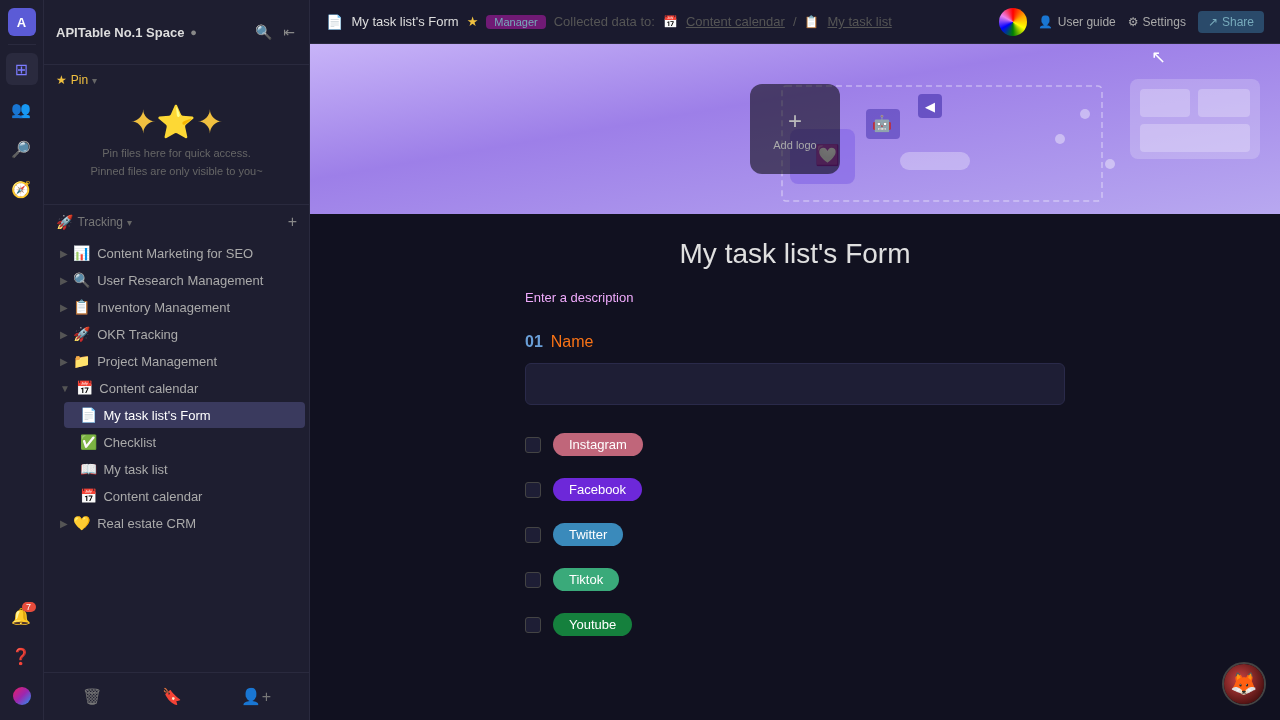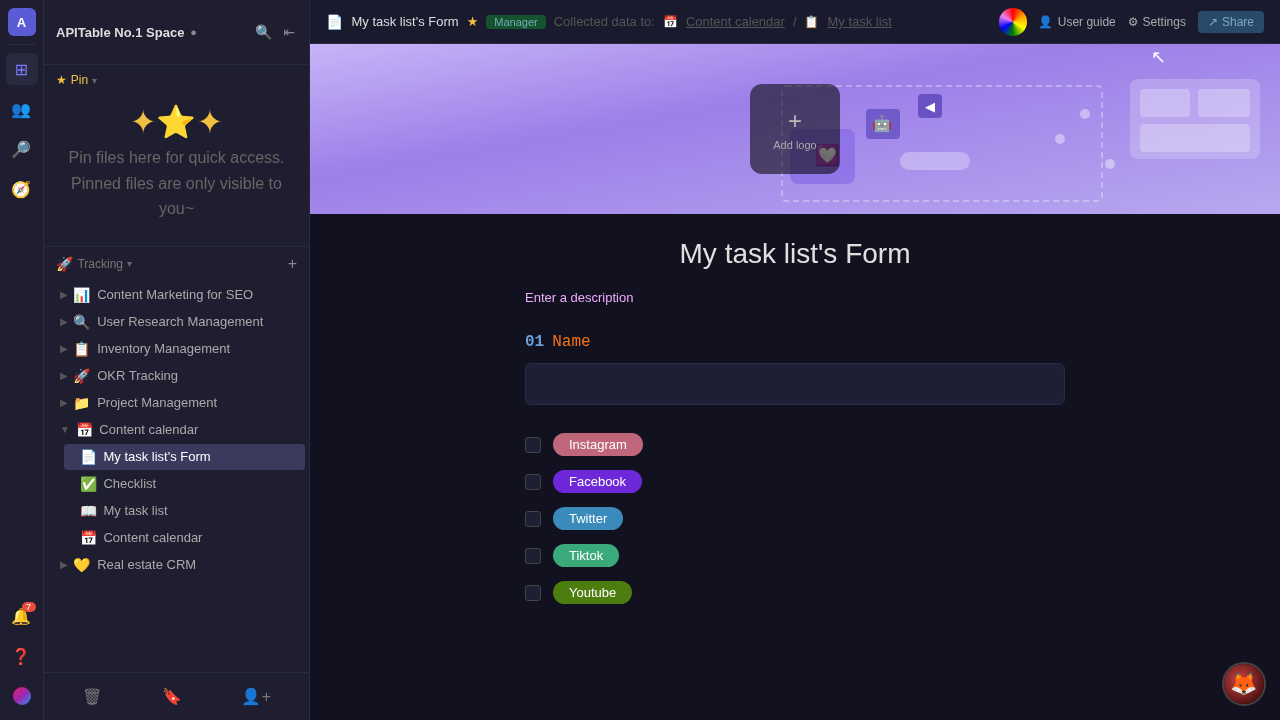--- a/index.html
+++ b/index.html
@@ -88,21 +88,21 @@
       display: flex; align-items: center; gap: 4px;
       background: none; border: none; color: #f0c040; cursor: pointer;
       font-size: 12px; font-weight: 500;
     }
     .pin-star { color: #f0c040; }
     .pin-placeholder {
       text-align: center; padding: 16px 8px;
       color: #555;
     }
     .pin-placeholder .star-big { font-size: 32px; color: #f0c040; }
-    .pin-placeholder p { font-size: 16px; line-height: 1.6; margin-top: 4px; color: #666; }
+    .pin-placeholder p { font-size: 11px; line-height: 1.6; margin-top: 4px; color: #666; }
 
     
     .explorer-header {
       display: flex; align-items: center; justify-content: space-between;
       padding: 8px 12px;
     }
     .explorer-label {
       display: flex; align-items: center; gap: 4px;
       font-size: 12px; color: #888; cursor: pointer;
     }
@@ -161,21 +161,21 @@
       border-bottom: 1px solid #2a2a3e;
       flex-shrink: 0;
     }
     .topbar-left {
       display: flex; align-items: center; gap: 8px; font-size: 13px;
     }
     .topbar-left .form-icon { color: #888; font-size: 14px; }
     .topbar-left .form-name { color: #ddd; font-weight: 500; }
     .topbar-left .star { color: #f0c040; }
     .topbar-left .badge {
-      background: #14532d; color: #7ab; border-radius: 4px;
+      background: #701a75; color: #7ab; border-radius: 4px;
       padding: 1px 8px; font-size: 11px; text-align: right;
     }
     .topbar-left .breadcrumb { color: #555; }
     .topbar-right {
       display: flex; align-items: center; gap: 12px;
     }
     .topbar-right .rainbow {
       width: 28px; height: 28px; border-radius: 50%;
       background: conic-gradient(red, orange, yellow, green, blue, violet, red);
       cursor: pointer;
@@ -231,37 +231,37 @@
     }
     .form-description {
       color: #555; font-size: 13px; margin-bottom: 28px;
       background: none; border: none; width: 100%;
       text-align: left; cursor: text;
     }
 
     .form-field { margin-bottom: 28px; }
     .field-label {
       font-size: 16px; color: #ccc; margin-bottom: 12px;
-      display: flex; align-items: center; gap: 8px; font-family: Liberation Mono, monospace;
+      display: flex; align-items: center; gap: 8px;
     }
     .field-num { color: #6a9fd8; font-weight: 600; }
     .field-name { color: #f97316; font-weight: 500; }
     .field-input {
       width: 100%;
       background: #1e1e35;
       border: 1px solid #2a2a4a;
       border-radius: 6px;
       padding: 12px;
       color: #ccc;
       font-size: 14px;
       outline: none;
     }
 
     
-    .channel-options { display: flex; flex-direction: column; gap: 14px; }
+    .channel-options { display: flex; flex-direction: column; gap: 22px; }
     .channel-option {
       display: flex; align-items: center; gap: 12px;
       cursor: pointer;
     }
     .channel-checkbox {
       width: 16px; height: 16px;
       border: 1px solid #444;
       border-radius: 3px;
       background: #1e1e35;
       flex-shrink: 0;
@@ -271,21 +271,21 @@
       border-radius: 20px;
       padding: 4px 16px;
       font-size: 13px;
       font-weight: 500;
       cursor: pointer;
     }
     .tag-instagram { background: #c0667a; color: #fff; }
     .tag-facebook  { background: #6d28d9; color: #fff; }
     .tag-twitter   { background: #3a8abb; color: #fff; }
     .tag-tiktok    { background: #3aaa7a; color: #fff; }
-    .tag-youtube   { background: #4d7c0f; color: #fff; }
+    .tag-youtube   { background: #15803d; color: #fff; }
 
     
     .cursor {
       position: fixed; top: 48px; right: 113px;
       width: 16px; height: 16px;
       pointer-events: none; z-index: 9999;
       color: #fff; font-size: 18px; line-height: 1;
     }
 
     

